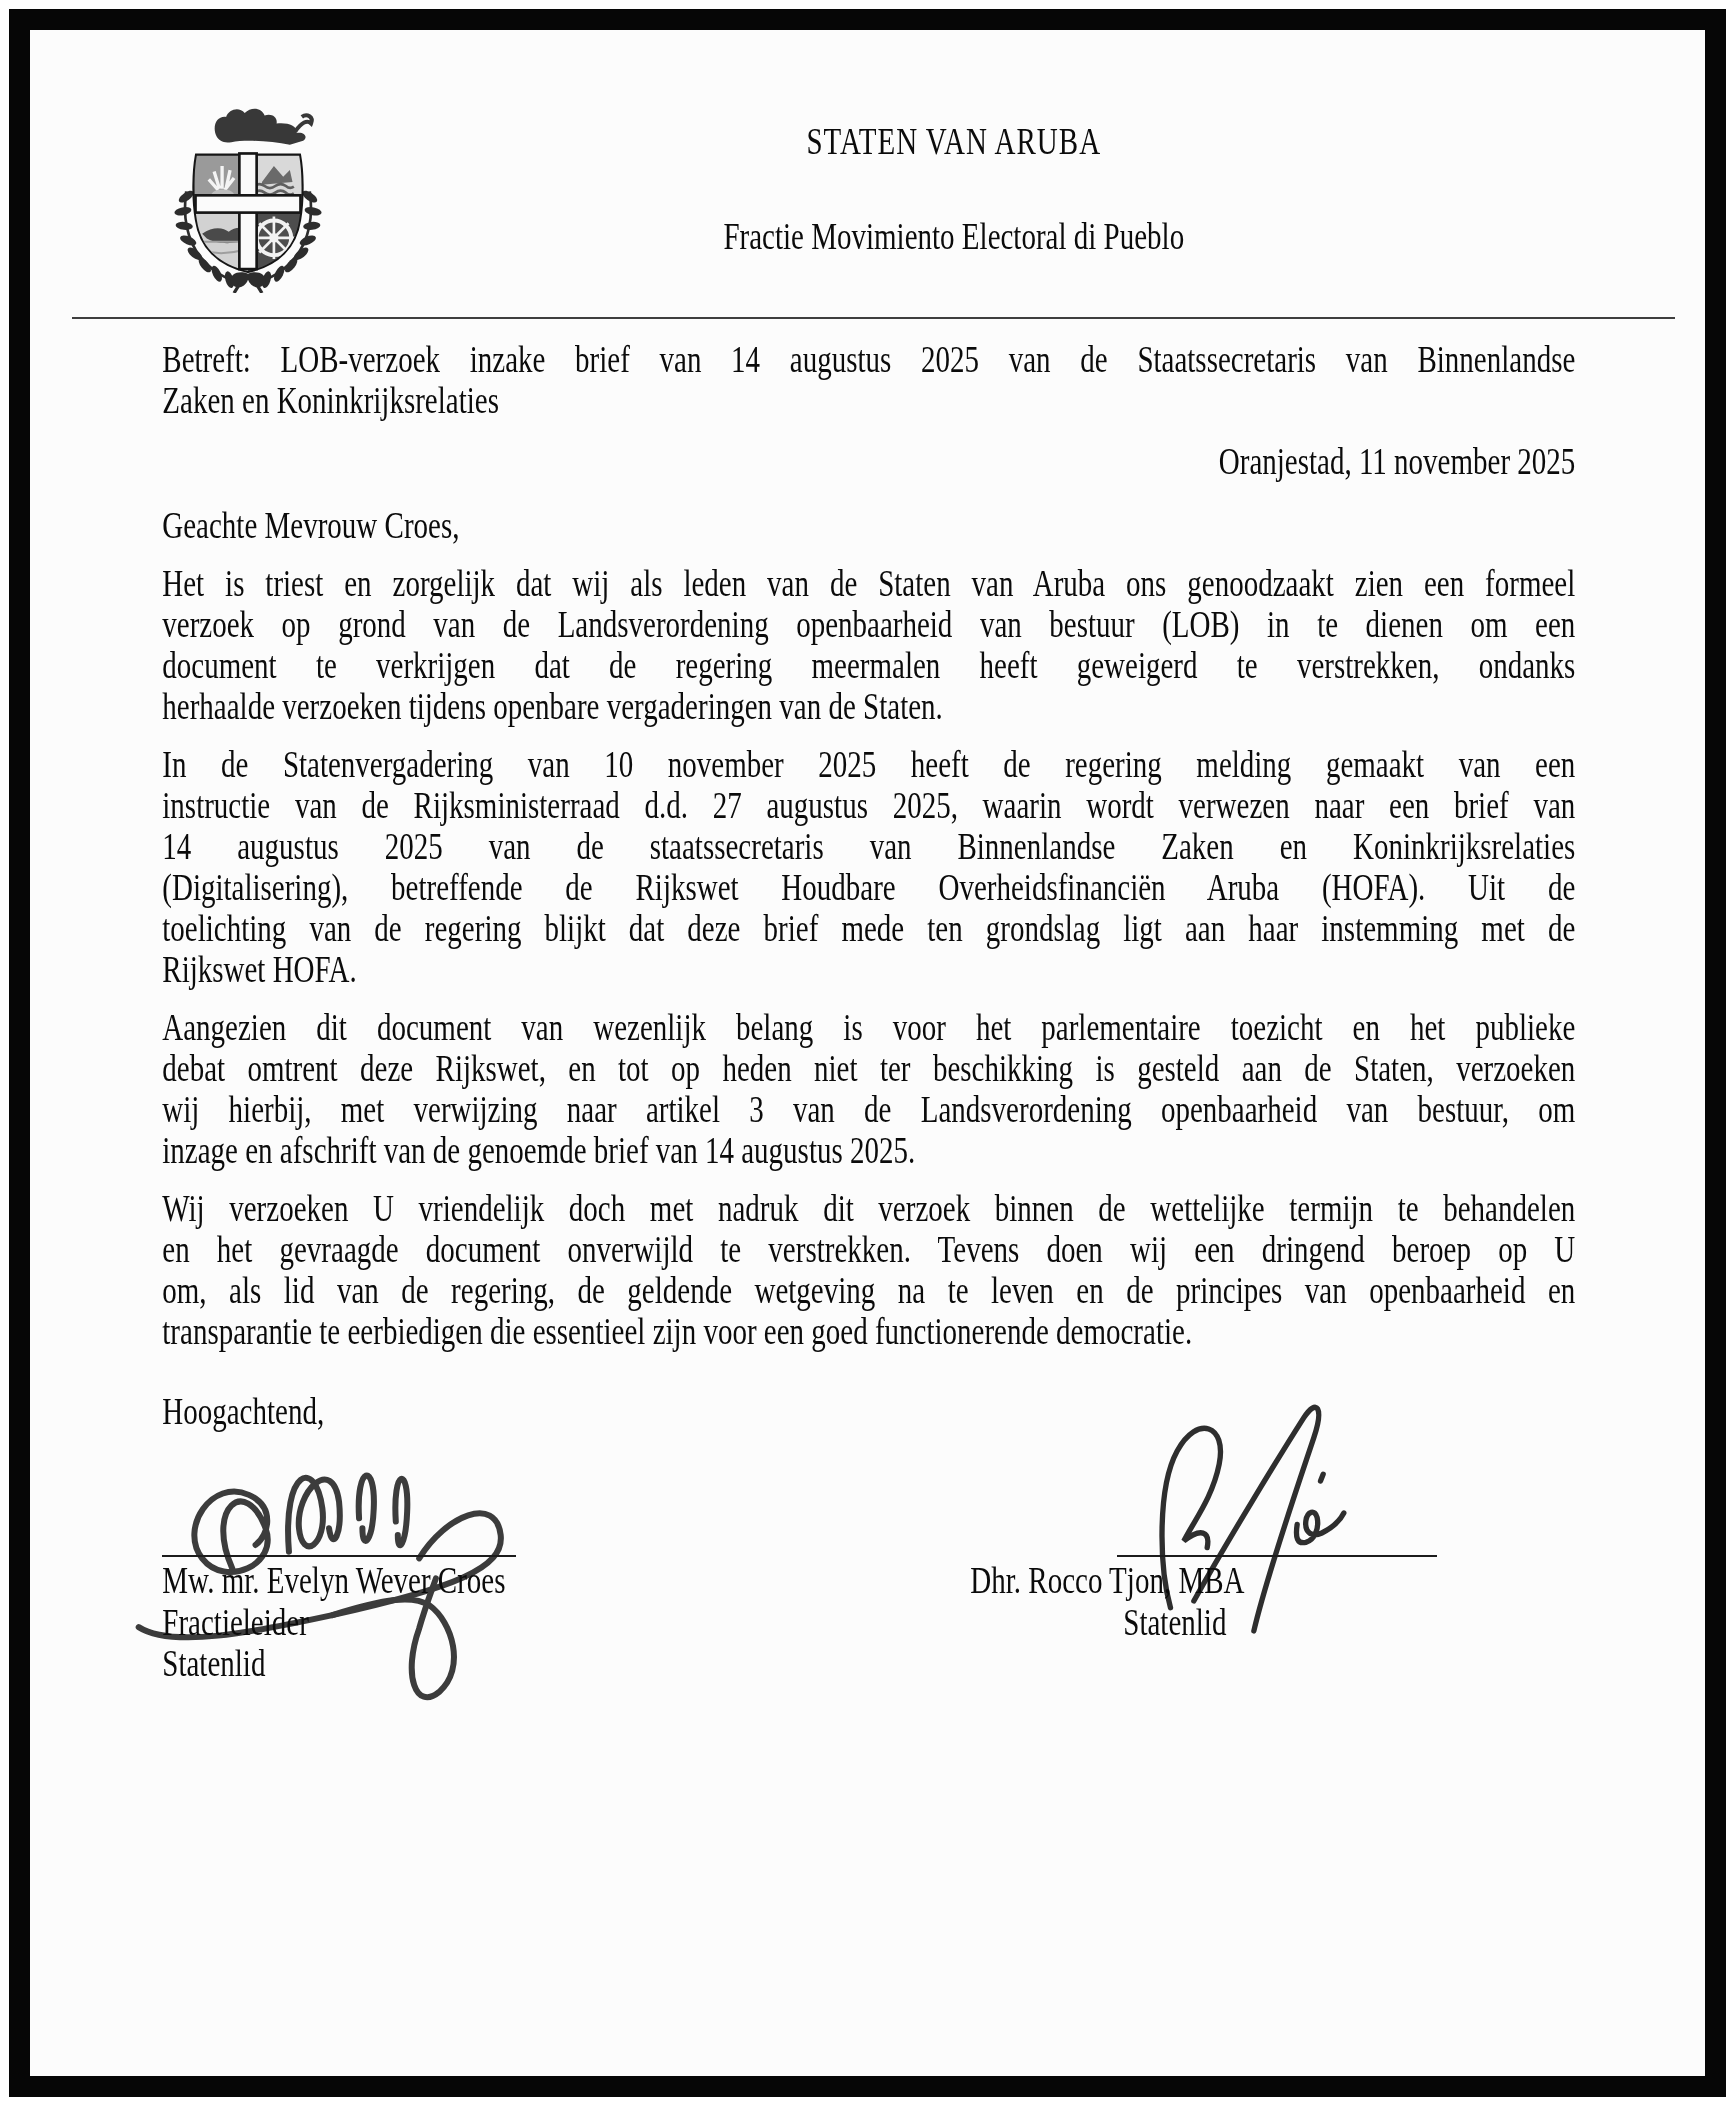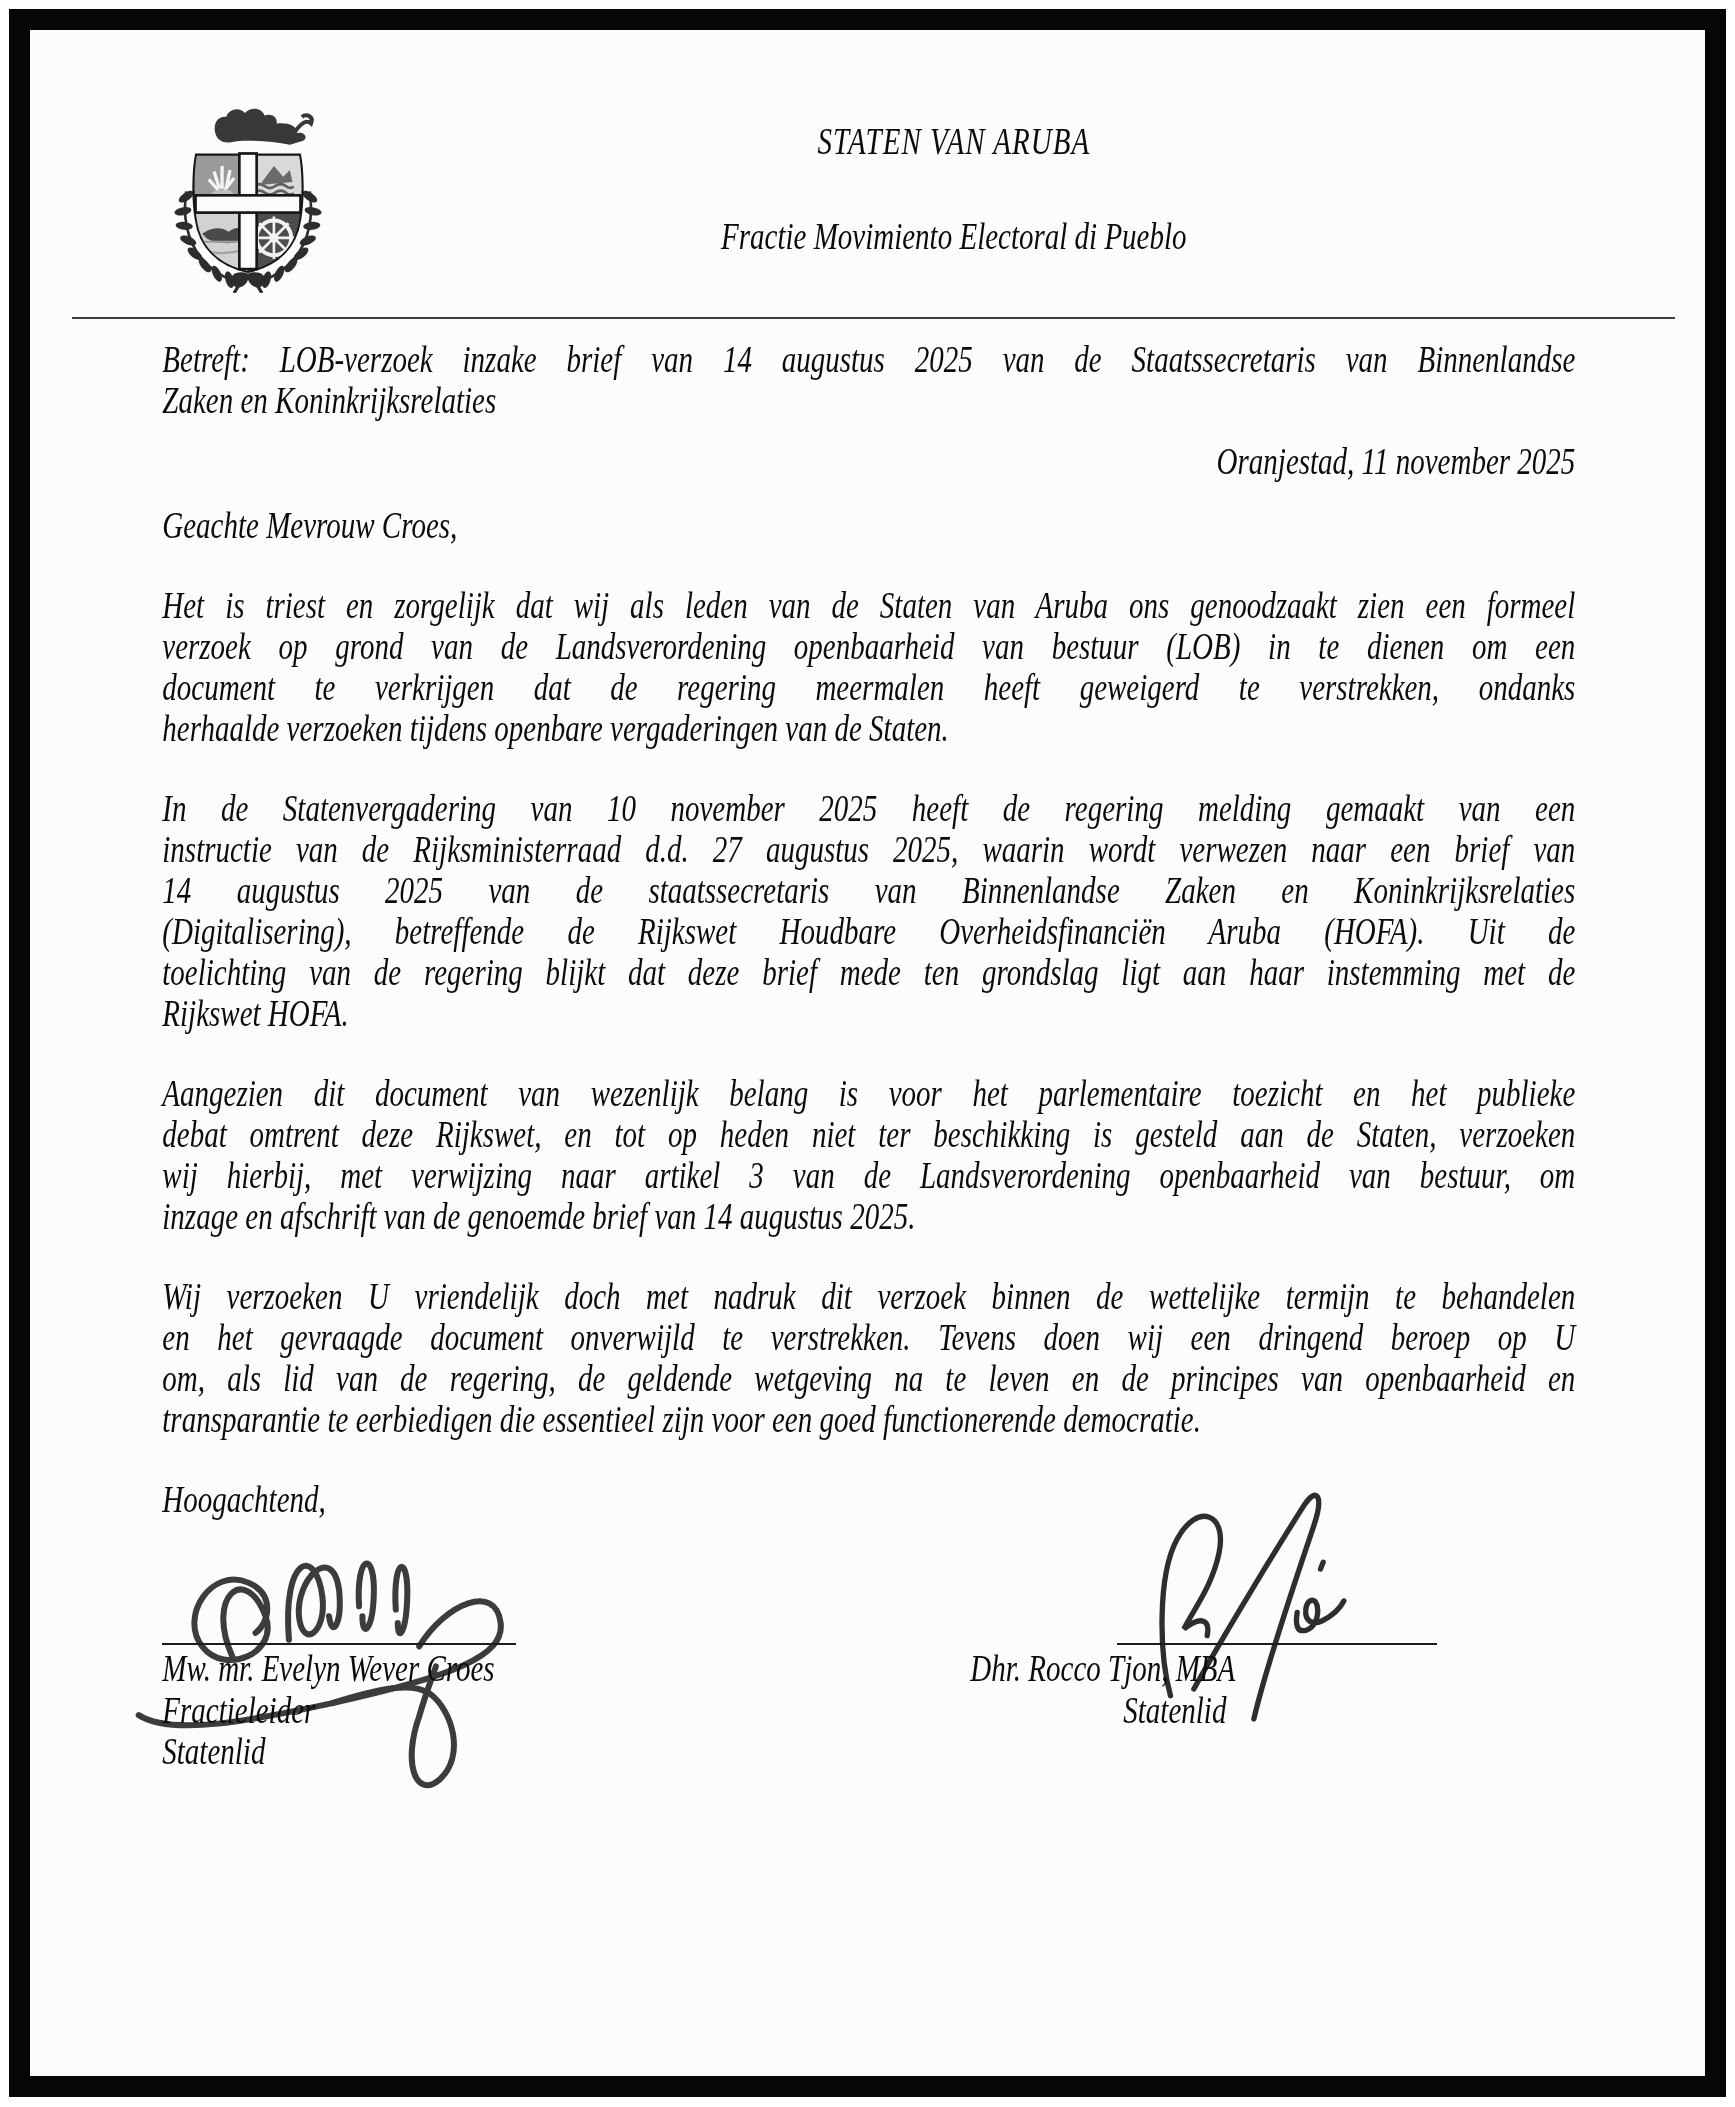--- a/index.html
+++ b/index.html
@@ -1,38 +1,38 @@
 <!DOCTYPE html>
 <html style="font-size:10.7px"><head>
 <meta charset="utf-8">
 <style>
   html,body{margin:0;padding:0;background:#ffffff;}
   .sheet{position:relative;width:1736px;height:2108px;background:#ffffff;overflow:hidden;}
   .frame{position:absolute;left:9.3px;top:9.3px;width:1717px;height:2088px;
          box-sizing:border-box;border:21.4px solid #060606;background:#fcfcfc;}
   .content{position:absolute;left:0;top:0;right:0;bottom:0;
            box-sizing:border-box;padding:67px 130px 0 132px;
-           color:#0b0b0b;font-family:"Liberation Serif","DejaVu Serif",serif;font-style:italic;}
+           color:#0b0b0b;font-family:"Liberation Serif","DejaVu Serif",serif;}
   
   .tx{font-size:29px;line-height:41px;transform:scaleY(1.33);transform-origin:0 77%;
       white-space:nowrap;}
   .jline{white-space:normal;text-align:justify;text-align-last:justify;}
   .jline.last{text-align-last:left;}
   .right{text-align:right;}
   .hdr{position:relative;height:220px;}
   .coat{position:absolute;left:1.3px;top:0;width:168px;height:196px;}
   .hdr-text{position:absolute;left:170px;right:0;top:0;}
   .org{position:absolute;left:0;right:0;top:28px;text-align:center;letter-spacing:1px;}
   .fraction{position:absolute;left:0;right:0;top:123px;text-align:center;}
   .rule{height:0;border-top:2px solid #3f3f3f;margin:0 -100px 0 -90px;}
   #recipient{margin-top:67px;}
   #subject{margin-top:24px;}
   #dateline{margin-top:20px;}
   #salutation{margin-top:23px;}
-  .bodypara{margin-top:39px;}
+  .bodypara{margin-top:17px;}
   #closing{margin-top:39px;}
   .sig-area{position:relative;height:314px;}
   .sigline{position:absolute;height:0;border-top:2.7px solid #1c1c1c;}
   .sigline.l{left:0;top:119px;width:354px;}
   .sigline.r{left:955px;top:119px;width:320px;}
   .sig-name{position:absolute;}
   .n-left{left:0;top:128px;}
   .r1-left{left:0;top:170px;}
   .r2-left{left:0;top:211px;}
   .n-right{left:808px;top:128px;}

